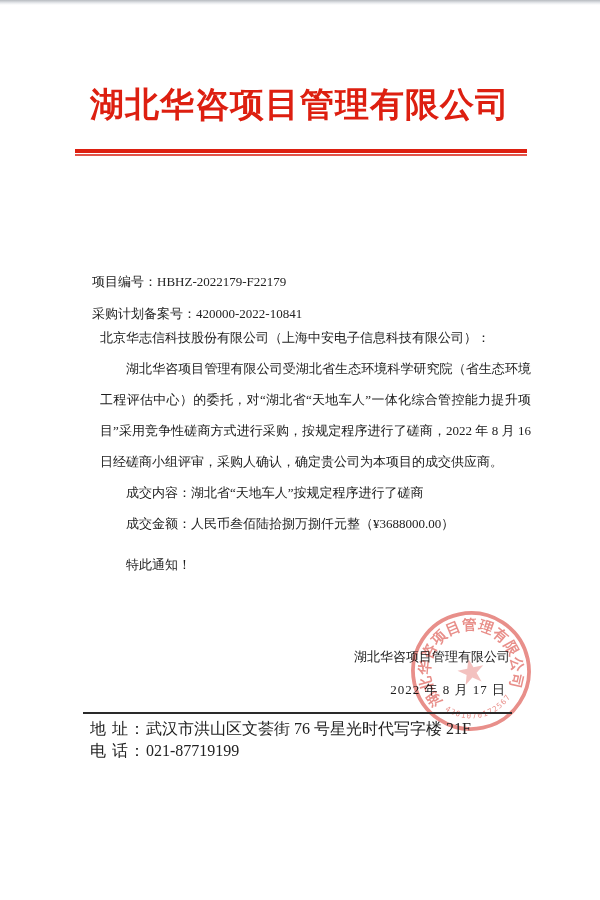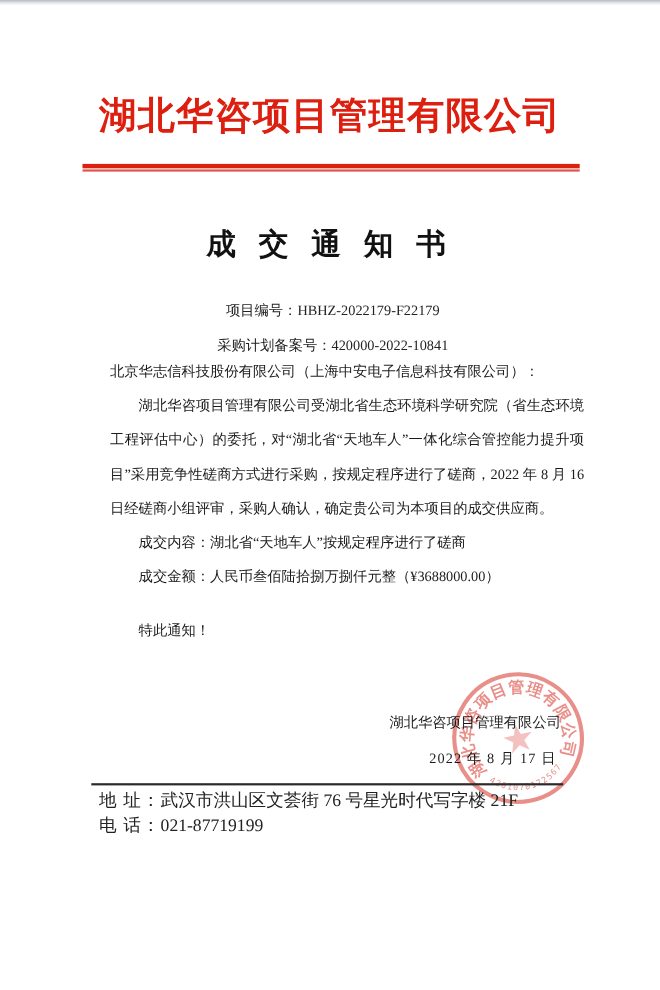--- a/index.html
+++ b/index.html
@@ -31,30 +31,30 @@
   .red-rule .rule-thick{height:4px;background:var(--brand-red);}
   .red-rule .rule-thin{height:2px;margin-top:1px;background:#e2544a;}
   .doc-title{
     position:absolute;top:204px;left:0;right:0;
     text-align:center;
     font-size:27px;font-weight:bold;
     letter-spacing:7px;color:#111;
   }
   .meta{
     position:absolute;top:266px;right:87px;left:92px;
-    text-align:center;font-size:13px;line-height:32px;color:#222;
+    text-align:left;font-size:13px;line-height:32px;color:#222;
   }
   .doc-body{
     position:absolute;top:322px;left:100px;width:431px;
     font-size:13px;line-height:31px;
     text-align:justify;color:#1b1b1b;
   }
   .doc-body p{margin:0;}
   .doc-body p.indent{text-indent:2em;}
-  .doc-body p.notify{margin-top:18px;}
+  .doc-body p.notify{margin-top:10px;}
   .signature{
     position:absolute;top:640px;right:90px;
     text-align:right;font-size:13px;line-height:33px;color:#1b1b1b;
   }
   .signature .sig-date{padding-right:4px;letter-spacing:1px;text-align:right;}
   .stamp{
     position:absolute;left:408px;top:608px;
     width:126px;height:126px;
     color:var(--stamp-red);
     opacity:0.72;
@@ -85,21 +85,20 @@
 
   <div class="scan-edge-top"></div>
 
   <h1 class="letterhead">湖北华咨项目管理有限公司</h1>
 
   <div class="red-rule">
     <div class="rule-thick"></div>
     <div class="rule-thin"></div>
   </div>
 
-  <h2 class="doc-title">成 交 通 知 书</h2>
 
   <div class="meta">
     <div><span>项目编号：</span><span>HBHZ-2022179-F22179</span></div>
     <div><span>采购计划备案号：</span><span>420000-2022-10841</span></div>
   </div>
 
   <div class="doc-body">
     <p>北京华志信科技股份有限公司（上海中安电子信息科技有限公司）：</p>
     <p class="indent">湖北华咨项目管理有限公司受湖北省生态环境科学研究院（省生态环境工程评估中心）的委托，对“湖北省“天地车人”一体化综合管控能力提升项目”采用竞争性磋商方式进行采购，按规定程序进行了磋商，2022 年 8 月 16 日经磋商小组评审，采购人确认，确定贵公司为本项目的成交供应商。</p>
     <p class="indent">成交内容：湖北省“天地车人”按规定程序进行了磋商</p>

